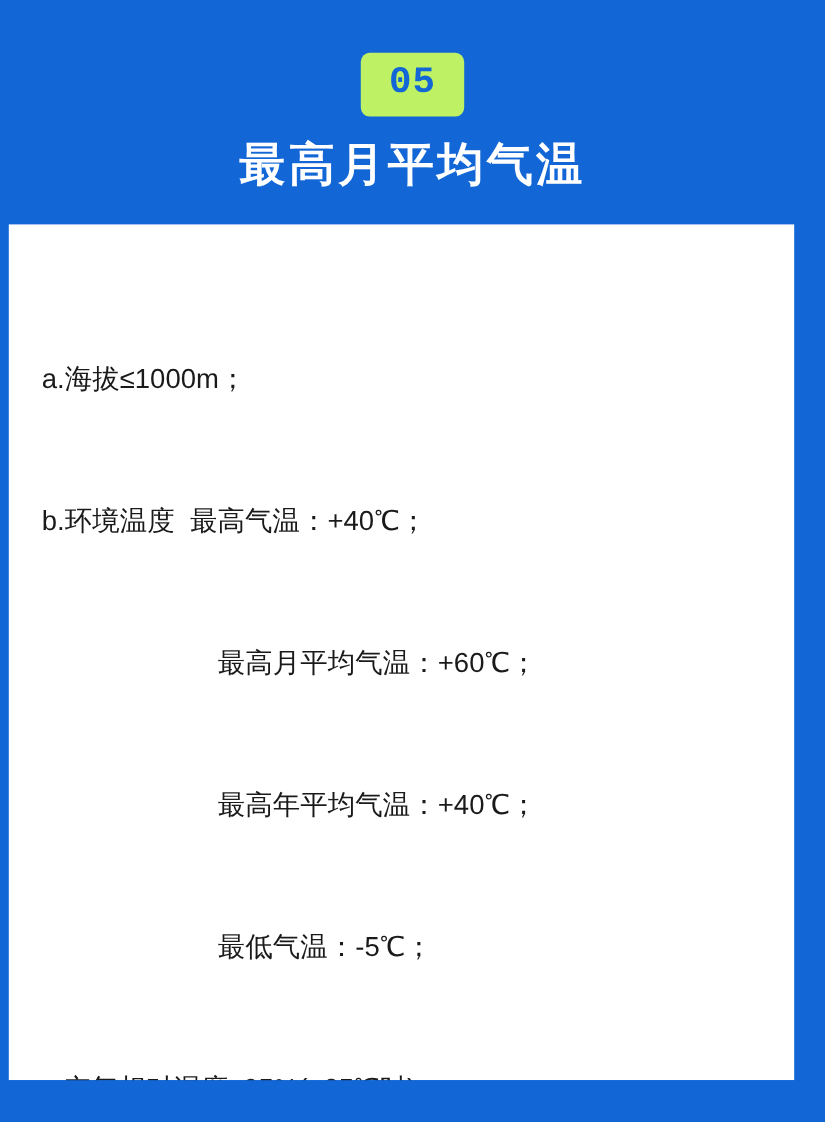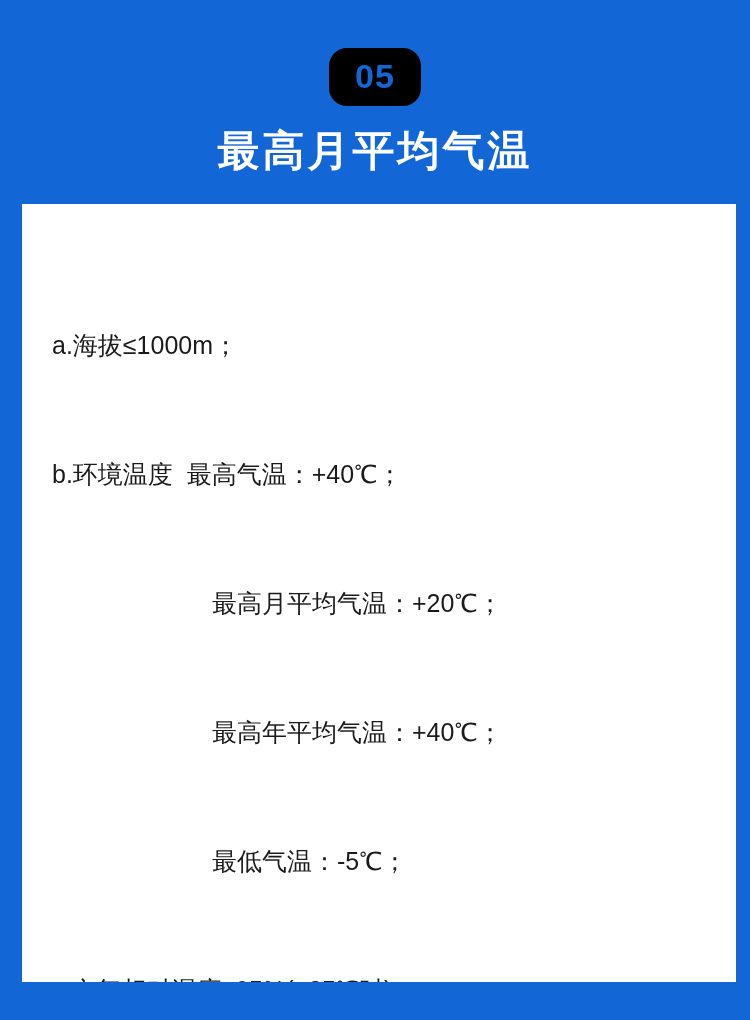--- a/index.html
+++ b/index.html
@@ -19,42 +19,42 @@
     height: 1020px;
     background: #1266d6;
     box-sizing: border-box;
   }
   .header {
     padding-top: 48px;
     text-align: center;
   }
   .number-badge {
     display: inline-block;
-    background: #000000;
+    background: #bef264;
     color: #1266d6;
-    font-family: Liberation Sans, sans-serif;
+    font-family: Liberation Mono, monospace;
     font-weight: bold;
     font-size: 34px;
     line-height: 1;
     padding: 11px 26px 13px 26px;
-    border-radius: 18px;
+    border-radius: 8px;
     letter-spacing: 1px;
   }
   .section-title {
     margin-top: 22px;
     color: #ffffff;
     font-family: "Liberation Serif", serif;
     font-weight: bold;
     font-size: 42px;
     letter-spacing: 3px;
     line-height: 1.1;
   }
   .card {
     position: absolute;
-    left: 22px;
+    left: 8px;
     top: 204px;
     width: 714px;
     height: 778px;
     background: #ffffff;
     box-sizing: border-box;
     padding: 34px 30px 20px 30px;
   }
   .body-text {
     color: #1a1a1a;
     font-family: "Liberation Sans", sans-serif;
@@ -85,21 +85,21 @@
 
   <div class="header">
     <div class="number-badge">05</div>
     <div class="section-title">最高月平均气温</div>
   </div>
 
   <div class="card">
     <div class="body-text">
       <div class="line">a.海拔≤1000m；</div>
       <div class="line">b.环境温度  最高气温：+40℃；</div>
-      <div class="indent-line">最高月平均气温：+20℃；</div>
+      <div class="indent-line">最高月平均气温：+60℃；</div>
       <div class="indent-line">最高年平均气温：+40℃；</div>
       <div class="indent-line">最低气温：-5℃；</div>
       <div class="line">c.空气相对湿度≤95%(+25℃时)；</div>
       
       
       
       
       
       
     </div>

